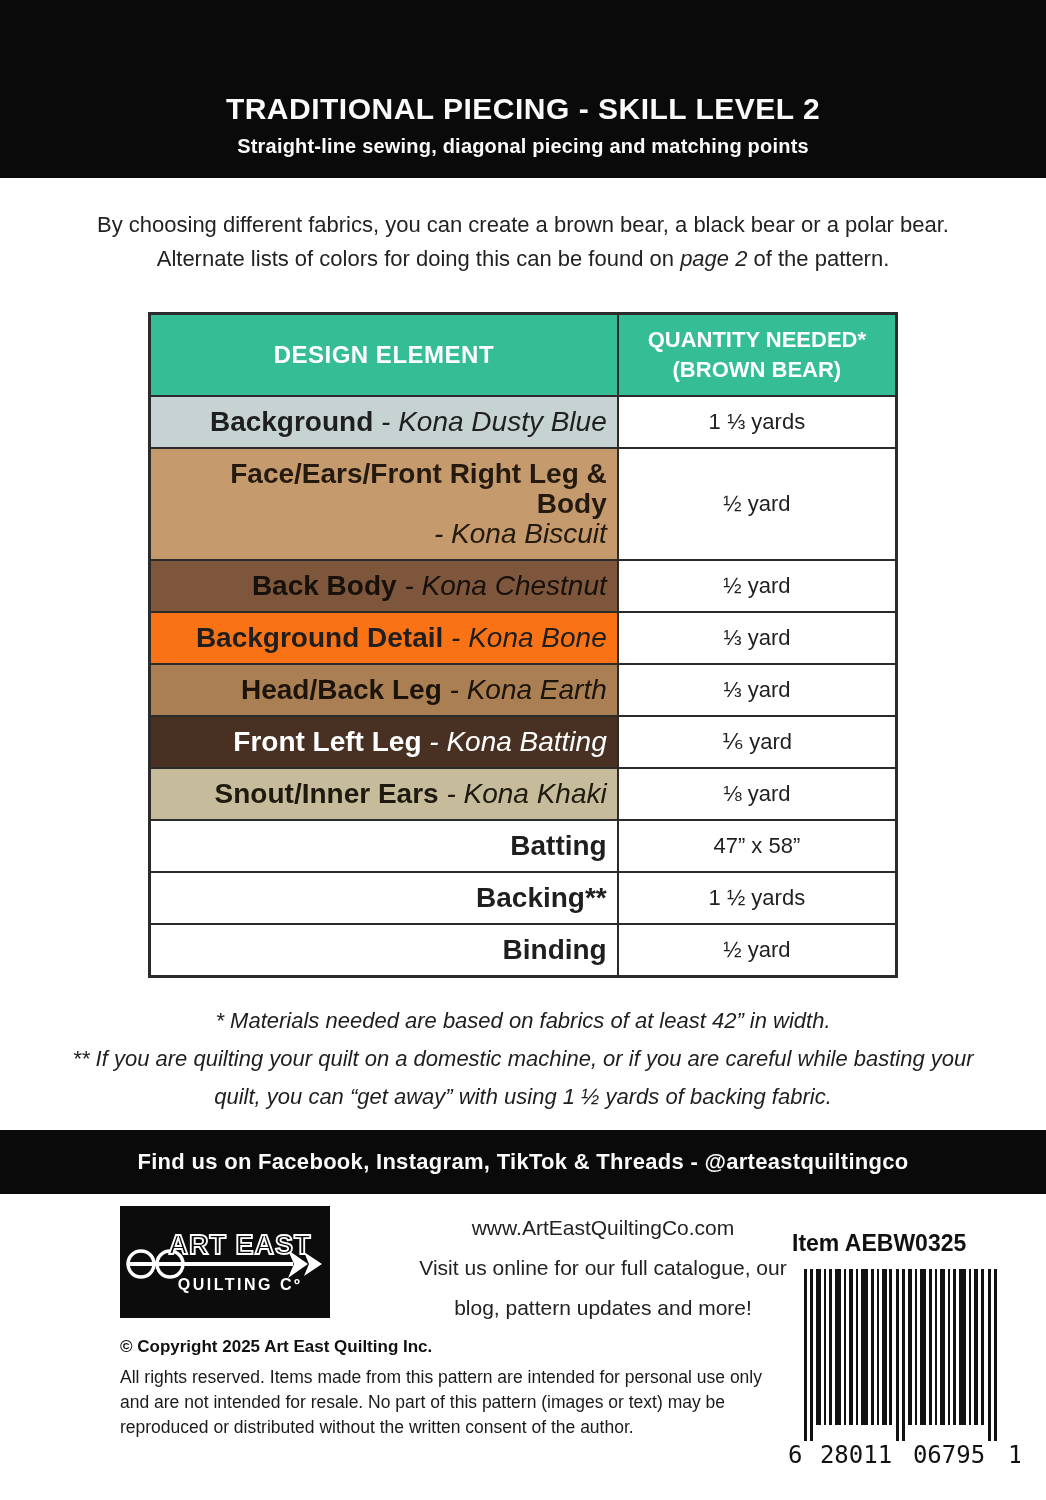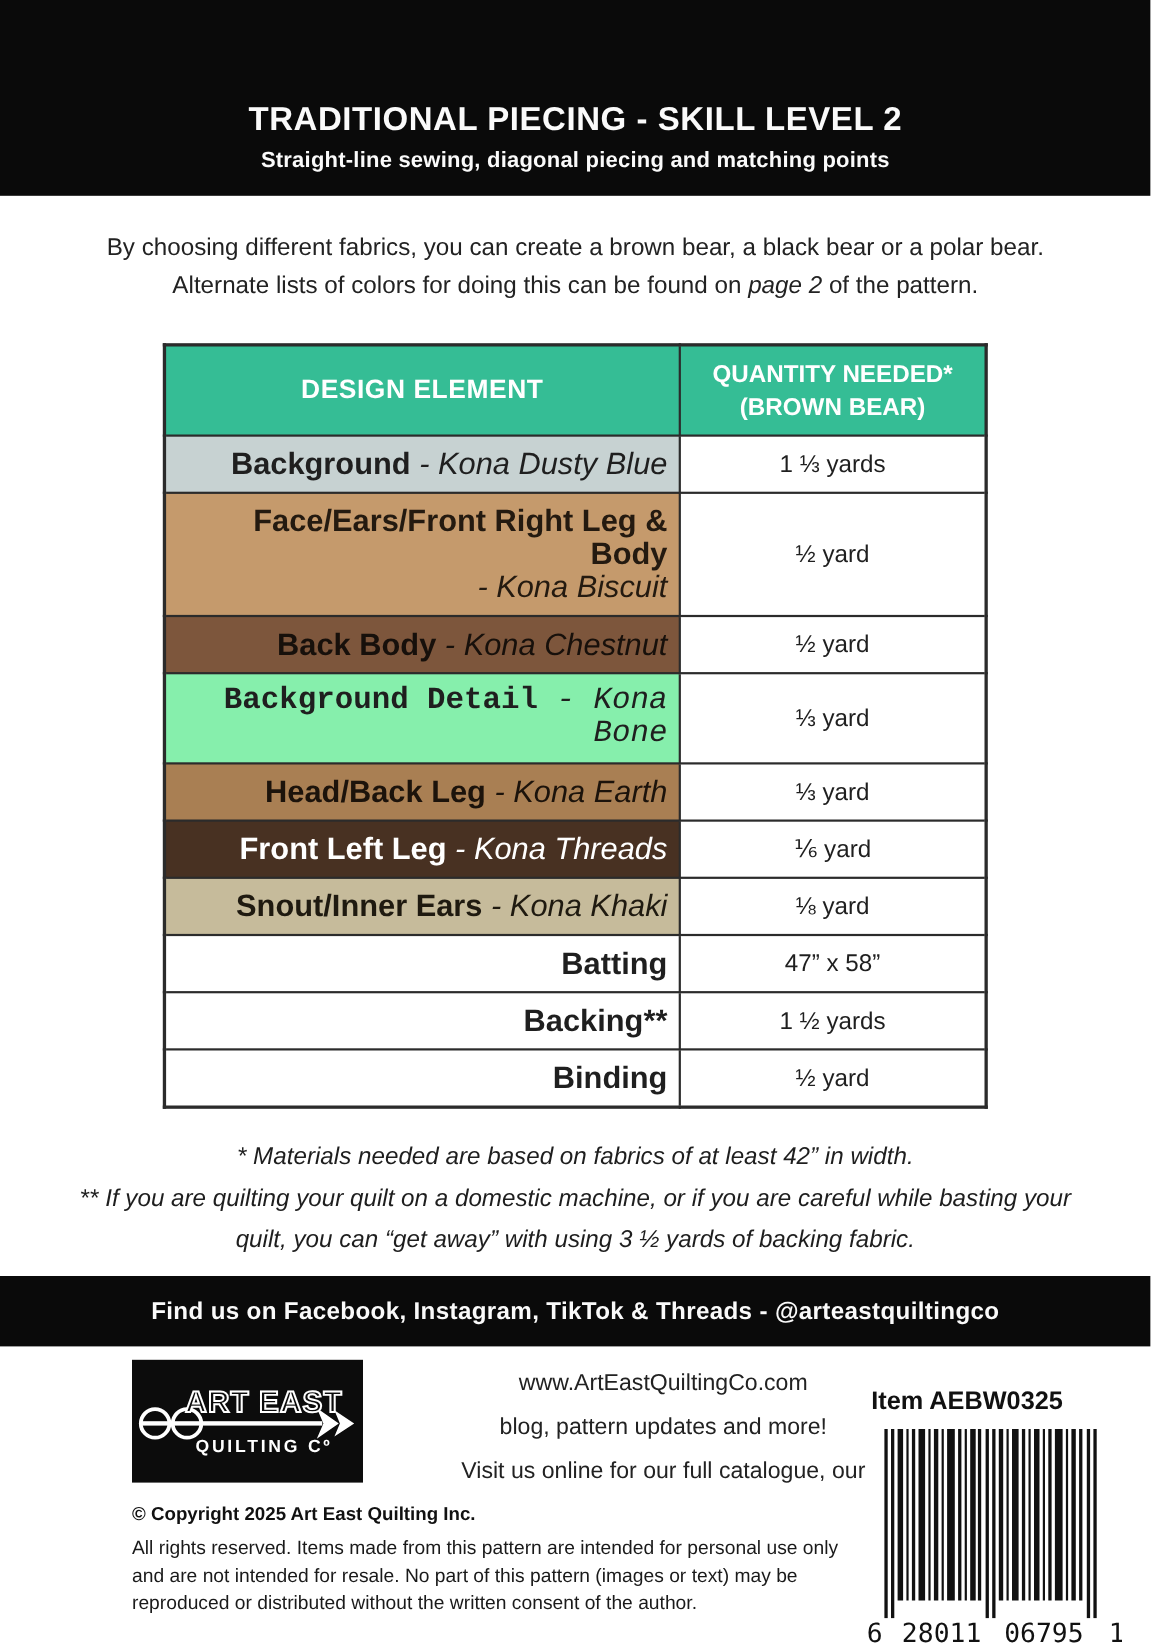--- a/index.html
+++ b/index.html
@@ -107,29 +107,29 @@
       </tr>
       <tr class="row-tall">
         <td class="cell-design" style="background: rgb(197, 154, 108); color: rgb(36, 26, 16);"><span class="lbl">Face/Ears/Front Right Leg &amp; Body</span><br><span class="fab">- Kona Biscuit</span></td>
         <td class="cell-qty">½ yard</td>
       </tr>
       <tr class="row-normal">
         <td class="cell-design" style="background: rgb(125, 86, 60); color: rgb(23, 16, 11);"><span class="lbl">Back Body</span><span class="fab"> - Kona Chestnut</span></td>
         <td class="cell-qty">½ yard</td>
       </tr>
       <tr class="row-normal">
-        <td class="cell-design" style="background: #86efac; color: rgb(31, 31, 31); font-family: Liberation Mono, monospace;"><span class="lbl">Background Detail</span><span class="fab"> - Kona Bone</span></td>
+        <td class="cell-design" style="background: #f97316; color: rgb(31, 31, 31);"><span class="lbl">Background Detail</span><span class="fab"> - Kona Bone</span></td>
         <td class="cell-qty">⅓ yard</td>
       </tr>
       <tr class="row-normal">
         <td class="cell-design" style="background: rgb(169, 127, 83); color: rgb(28, 19, 11);"><span class="lbl">Head/Back Leg</span><span class="fab"> - Kona Earth</span></td>
         <td class="cell-qty">⅓ yard</td>
       </tr>
       <tr class="row-normal">
-        <td class="cell-design" style="background: rgb(72, 49, 34); color: rgb(255, 255, 255);"><span class="lbl">Front Left Leg</span><span class="fab"> - Kona Threads</span></td>
+        <td class="cell-design" style="background: rgb(72, 49, 34); color: rgb(255, 255, 255);"><span class="lbl">Front Left Leg</span><span class="fab"> - Kona Batting</span></td>
         <td class="cell-qty">⅙ yard</td>
       </tr>
       <tr class="row-normal">
         <td class="cell-design" style="background: rgb(198, 187, 155); color: rgb(31, 26, 16); margin-top: 32px;"><span class="lbl">Snout/Inner Ears</span><span class="fab"> - Kona Khaki</span></td>
         <td class="cell-qty">⅛ yard</td>
       </tr>
       <tr class="row-normal">
         <td class="cell-design" style="background: rgb(255, 255, 255); color: rgb(31, 31, 31);"><span class="lbl">Batting</span></td>
         <td class="cell-qty">47” x 58”</td>
       </tr>
@@ -139,21 +139,21 @@
       </tr>
       <tr class="row-normal">
         <td class="cell-design" style="background: rgb(255, 255, 255); color: rgb(31, 31, 31);"><span class="lbl">Binding</span></td>
         <td class="cell-qty">½ yard</td>
       </tr>
     </tbody>
 </table>
 
 <div class="footnotes">
   <div>* Materials needed are based on fabrics of at least 42” in width.</div>
-  <div>** If you are quilting your quilt on a domestic machine, or if you are careful while basting your quilt, you can “get away” with using 3 ½ yards of backing fabric.</div>
+  <div>** If you are quilting your quilt on a domestic machine, or if you are careful while basting your quilt, you can “get away” with using 1 ½ yards of backing fabric.</div>
 </div>
 
 <div class="social-bar">
   <span>Find us on Facebook, Instagram, TikTok &amp; Threads - @arteastquiltingco</span>
 </div>
 
 <div class="footer">
   <div class="footer-row">
 
     <svg class="logo-box" viewBox="0 0 210 112">
@@ -162,22 +162,22 @@
       <circle cx="50" cy="58" r="13" fill="none" stroke="#ffffff" stroke-width="3.5"></circle>
       <rect x="7" y="56" width="166" height="4" fill="#ffffff"></rect>
       <polygon points="168,44 188,58 168,72 174,58" fill="#ffffff"></polygon>
       <polygon points="184,46 202,58 184,70 189,58" fill="#ffffff"></polygon>
       <text x="120" y="48" text-anchor="middle" font-family="Liberation Sans, DejaVu Sans, sans-serif" font-size="27" font-weight="bold" fill="#0c0c0c" stroke="#ffffff" stroke-width="1.8" letter-spacing="1">ART EAST</text>
       <text x="120" y="84" text-anchor="middle" font-family="Liberation Sans, DejaVu Sans, sans-serif" font-size="16" font-weight="bold" fill="#ffffff" letter-spacing="2.5">QUILTING Cº</text>
     </svg>
 
     <div class="footer-center">
       <div>www.ArtEastQuiltingCo.com</div>
+      <div>Visit us online for our full catalogue, our</div>
       <div>blog, pattern updates and more!</div>
-      <div>Visit us online for our full catalogue, our</div>
     </div>
   </div>
 
   <div class="item-block">
     <div class="item-label">Item AEBW0325</div>
     <svg class="barcode" width="234" height="200" viewBox="0 0 234 200">
       <g id="barcode-bars" fill="#111111">
           <rect x="18" y="0" width="3" height="172"></rect>
           <rect x="24" y="0" width="3" height="172"></rect>
           <rect x="30" y="0" width="5" height="156"></rect>

